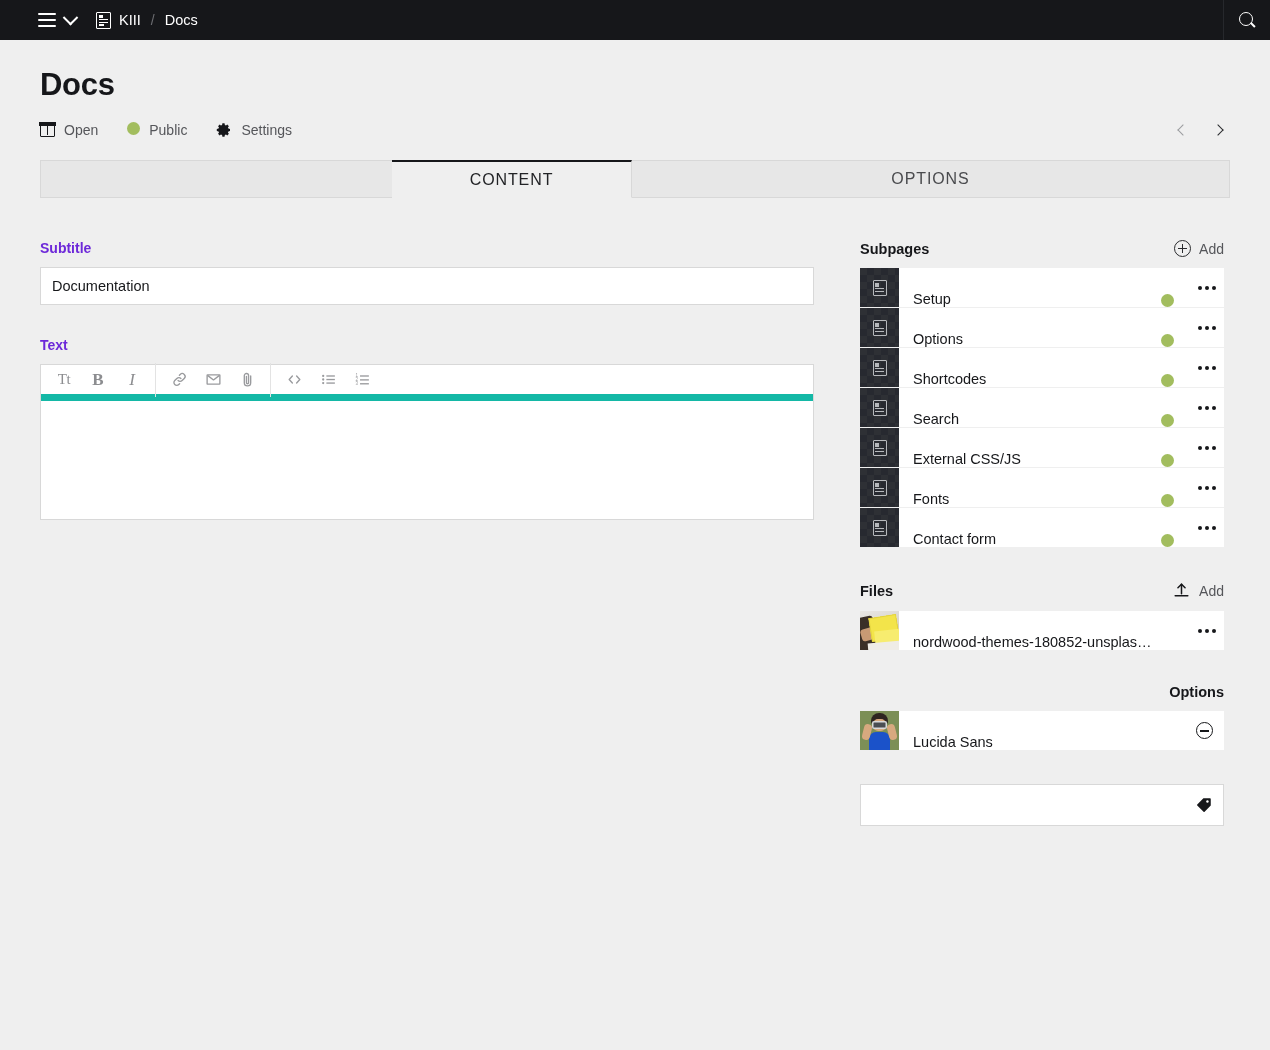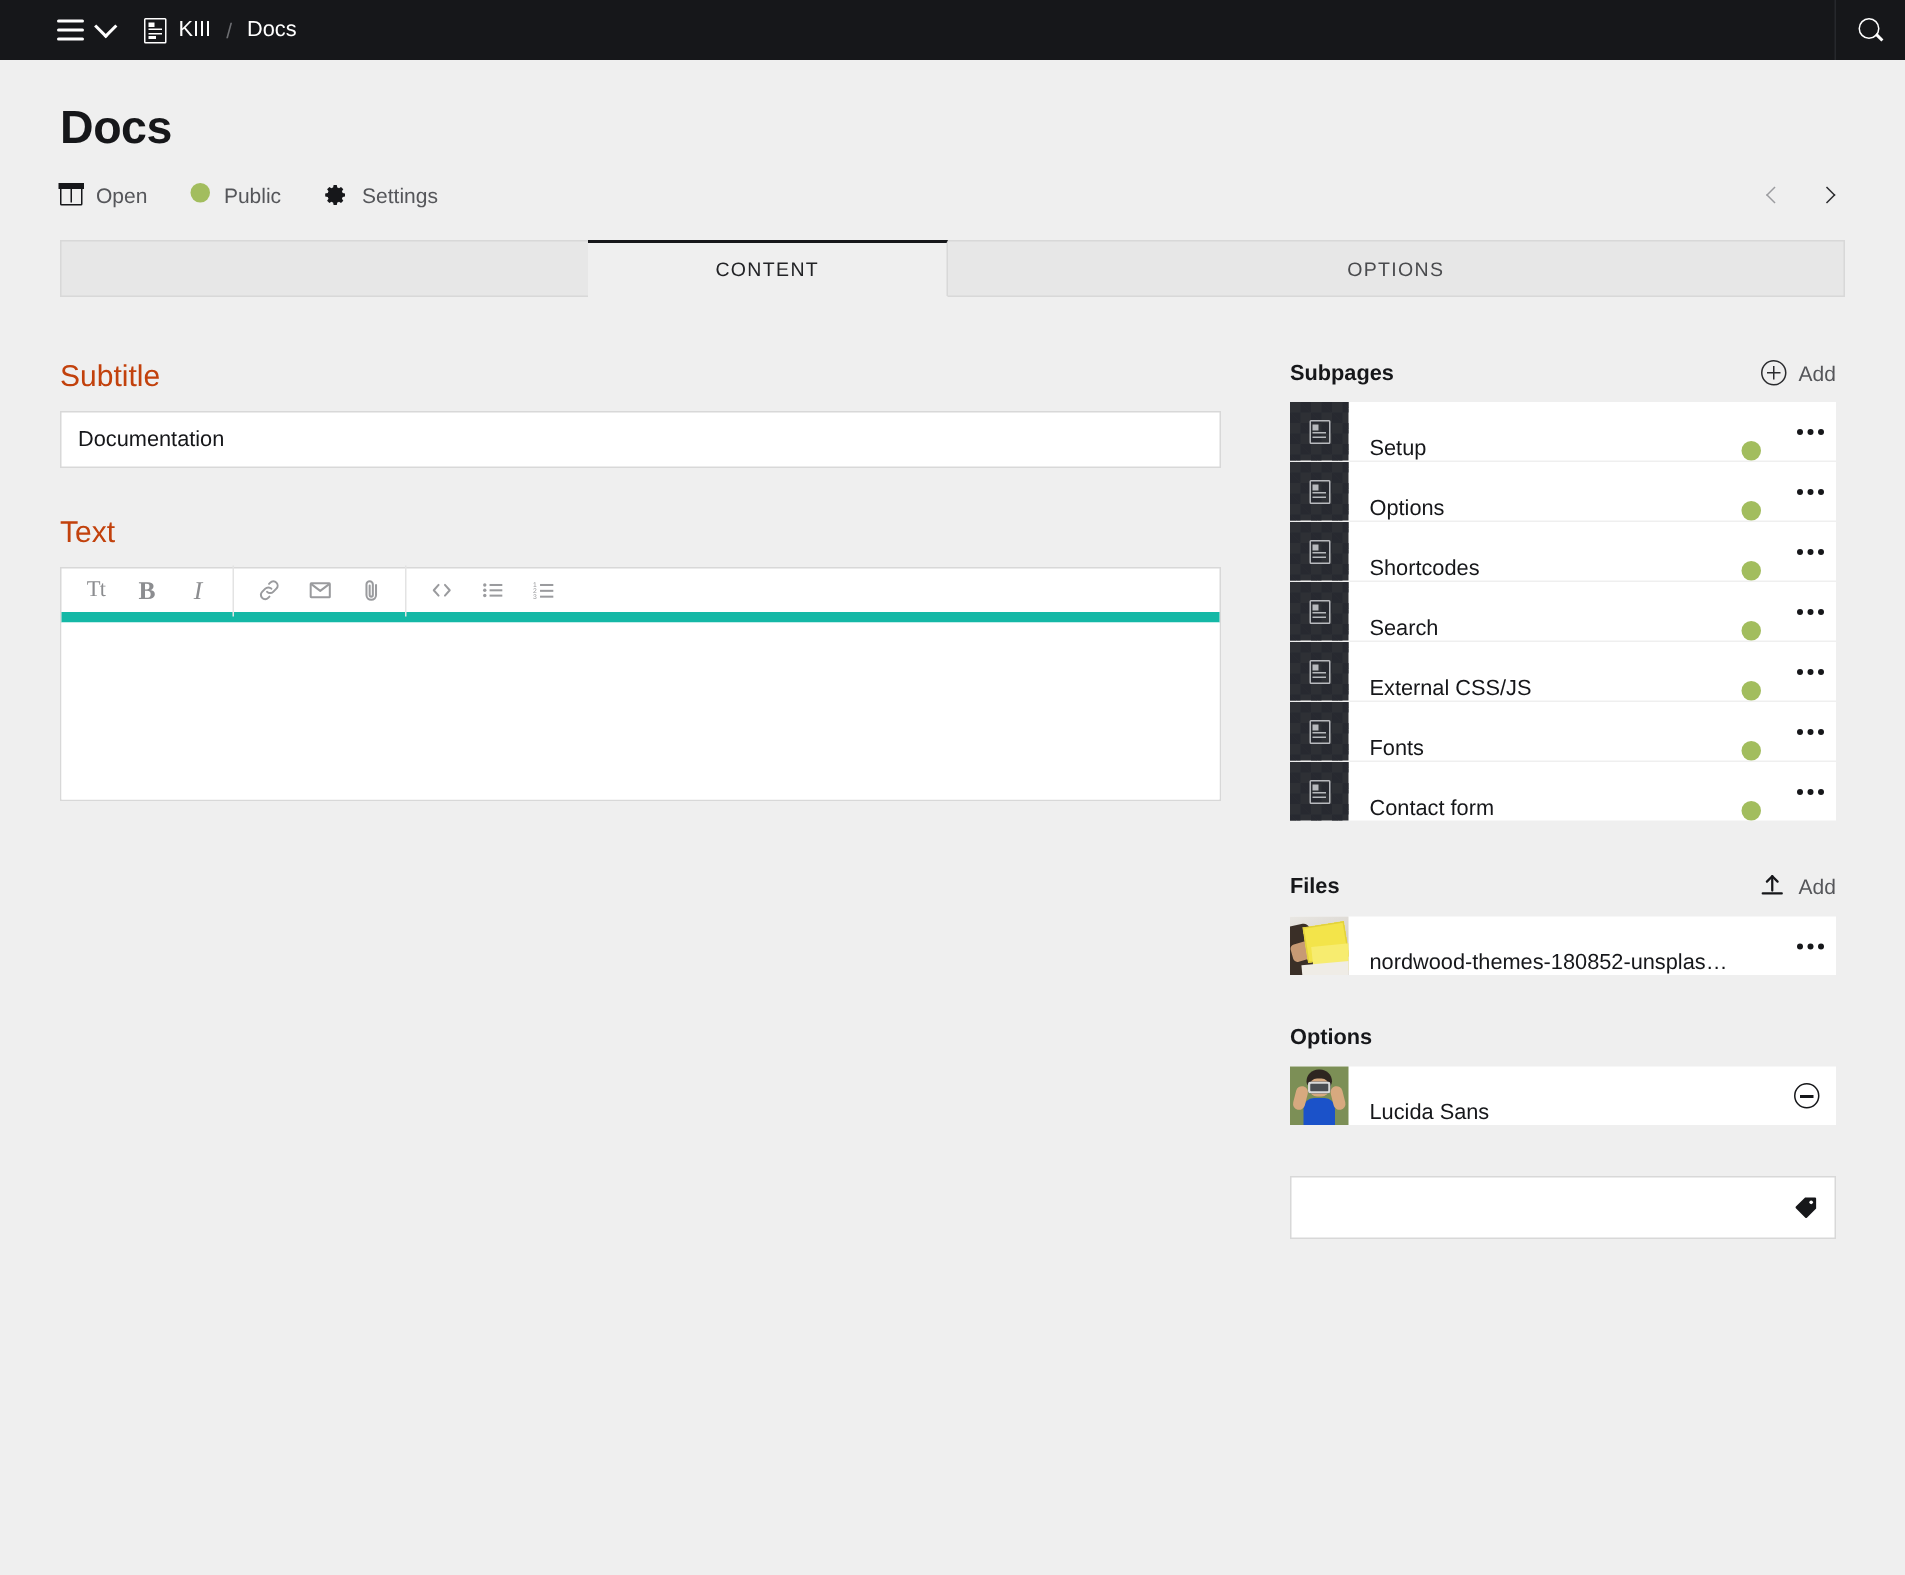--- a/index.html
+++ b/index.html
@@ -172,21 +172,21 @@
   .tab-spacer {
     width: 352px;
     background: #e7e7e7;
     border: 1px solid #d8d8d8;
     border-right: none;
   }
   .tab {
     display: flex;
     align-items: center;
     justify-content: center;
-    font-size: 13px;
+    font-size: 16px;
     letter-spacing: 0.9px;
     color: #4a4b4e;
     background: #e7e7e7;
     border: 1px solid #d8d8d8;
     border-left: none;
     cursor: pointer;
     text-transform: uppercase;
   }
   .tab.w-content { width: 240px; }
   .tab.w-options { flex: 1; }
@@ -203,23 +203,23 @@
   .columns {
     display: flex;
     gap: 46px;
     margin-top: 42px;
     align-items: flex-start;
   }
   .col-main { width: 774px; flex: none; }
   .col-side { width: 364px; flex: none; }
 
   .field-label {
-    font-size: 20px;
-    font-weight: 400;
-    color: #c2410c;
+    font-size: 14px;
+    font-weight: 700;
+    color: #6d28d9;
     margin-bottom: 11px;
   }
   .text-input {
     width: 100%;
     height: 38px;
     background: #fff;
     border: 1px solid #d8d8d8;
     font-family: "Liberation Sans", sans-serif;
     font-size: 14.5px;
     color: #16171a;
@@ -255,20 +255,21 @@
   .tb-btn.italic { font-family: "Liberation Serif", serif; font-style: italic; font-size: 17px; color: #8c8d90; }
   .tb-btn.tt { font-family: "Liberation Serif", serif; font-size: 15px; color: #8c8d90; letter-spacing: -0.5px; }
   .editor-body { height: 118px; background: #fff; cursor: text; }
 
   
   .panel { margin-bottom: 34px; }
   .panel-head {
     display: flex;
     align-items: center;
     margin-bottom: 11px;
+    justify-content: flex-end;
   }
   .panel-title {
     font-size: 14.5px;
     font-weight: 700;
     color: #16171a;
   }
   .panel-action {
     margin-left: auto;
     display: flex;
     align-items: center;

